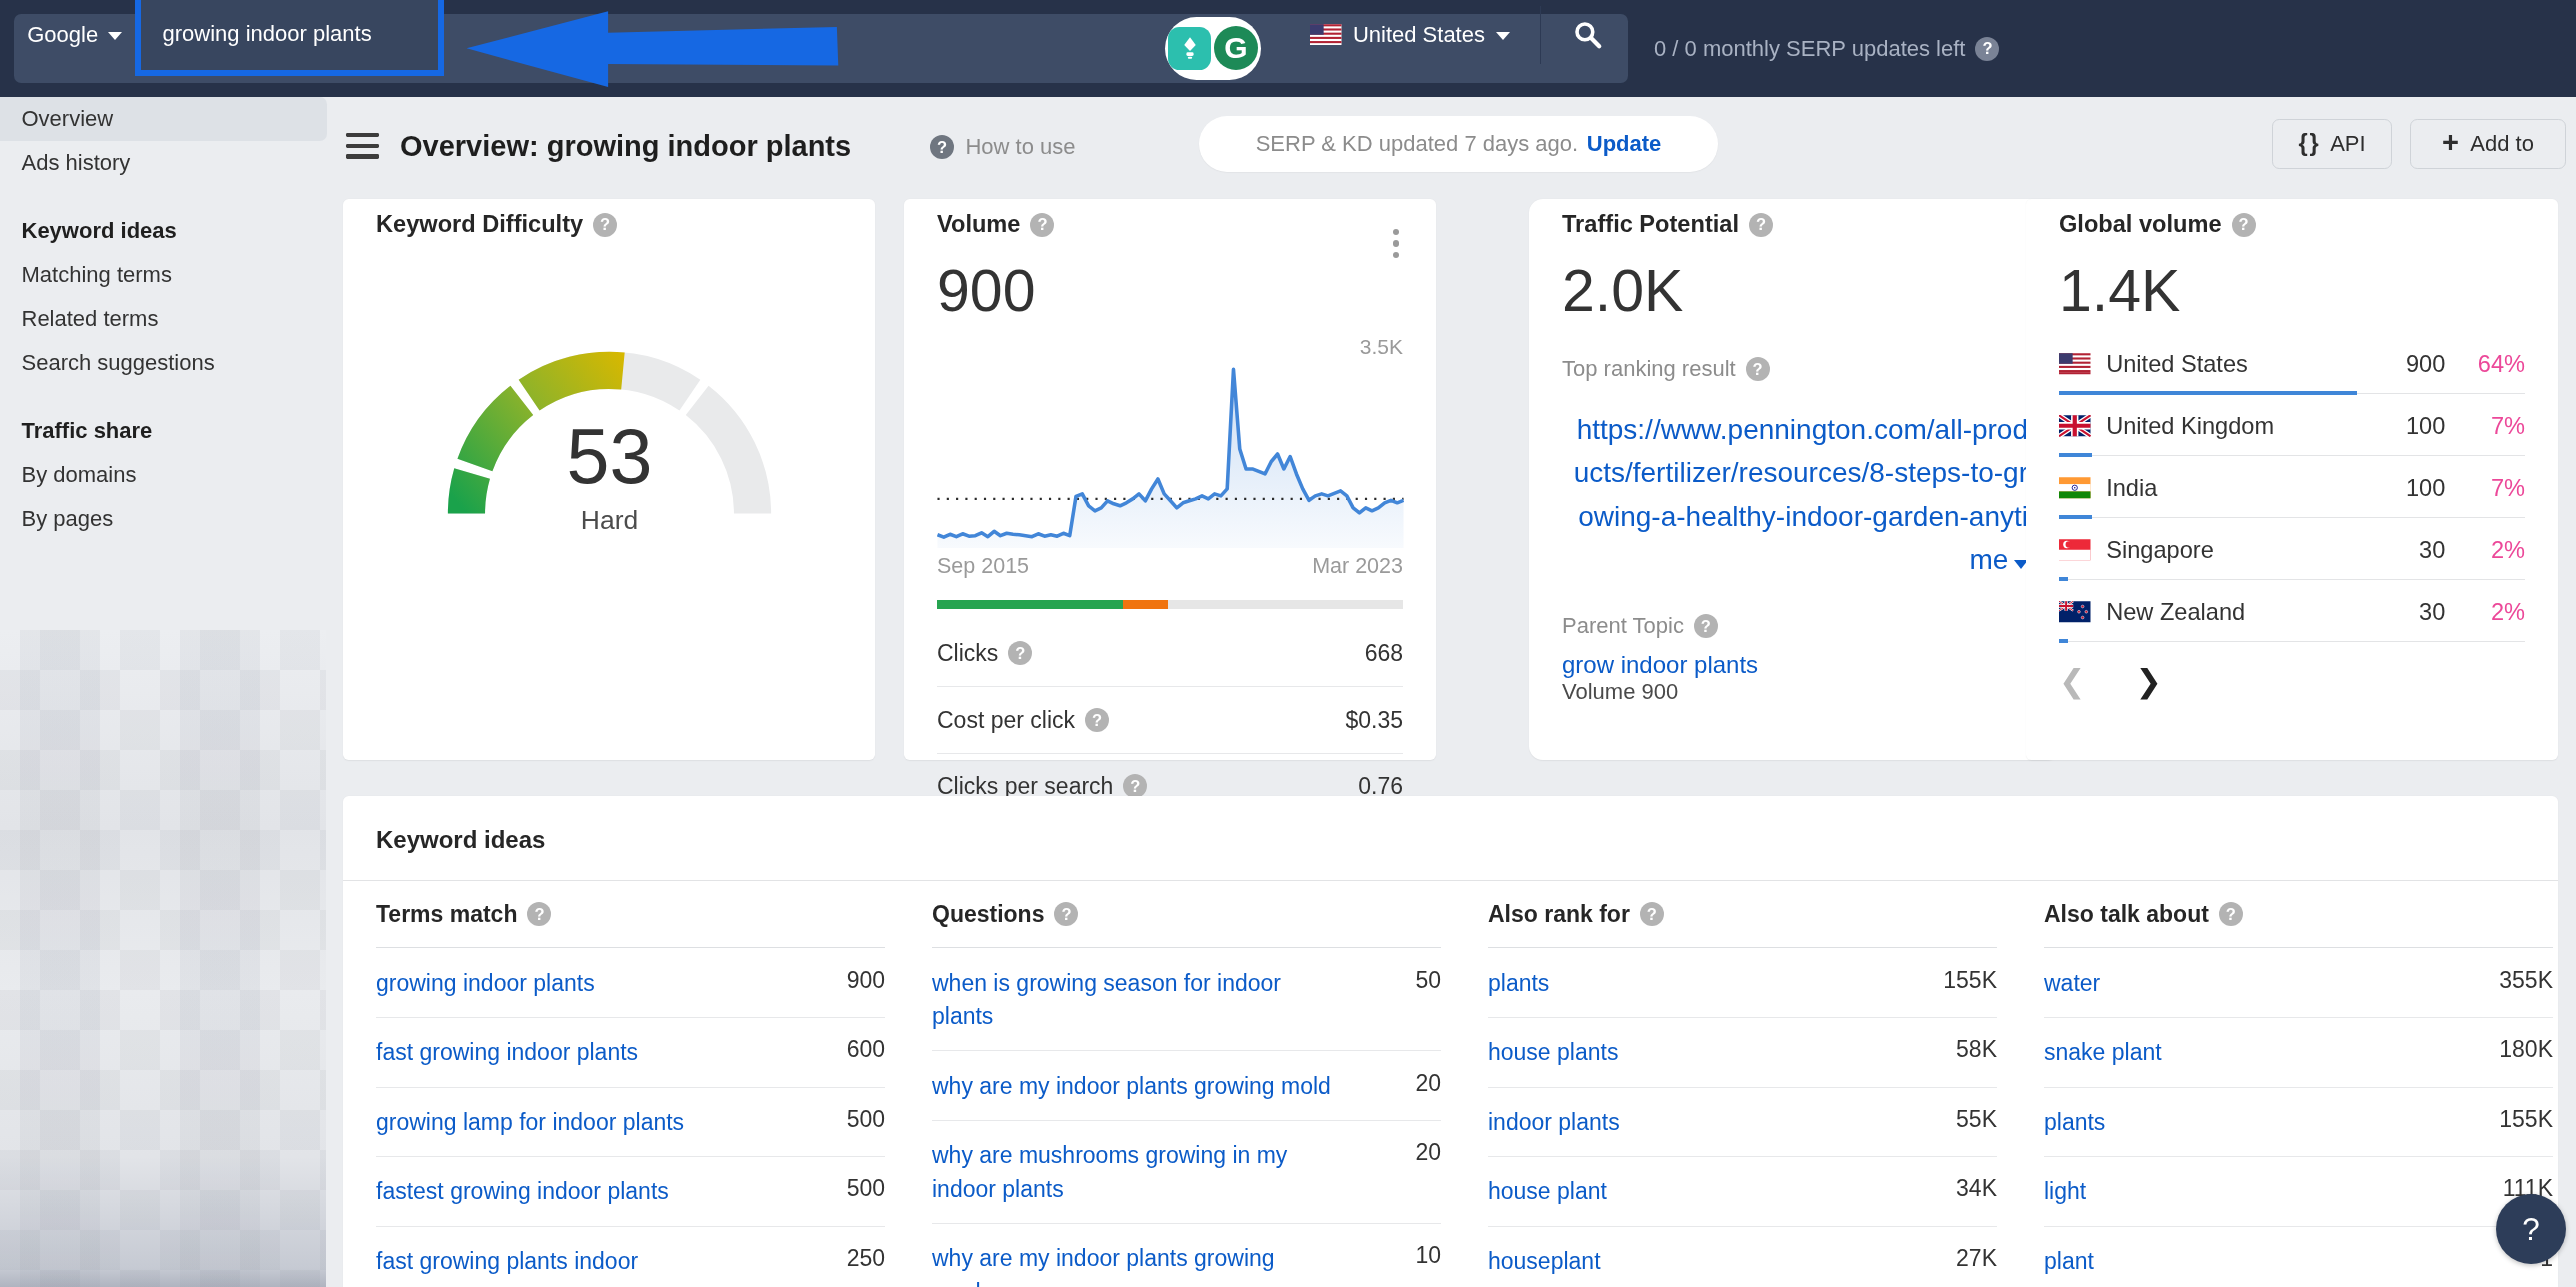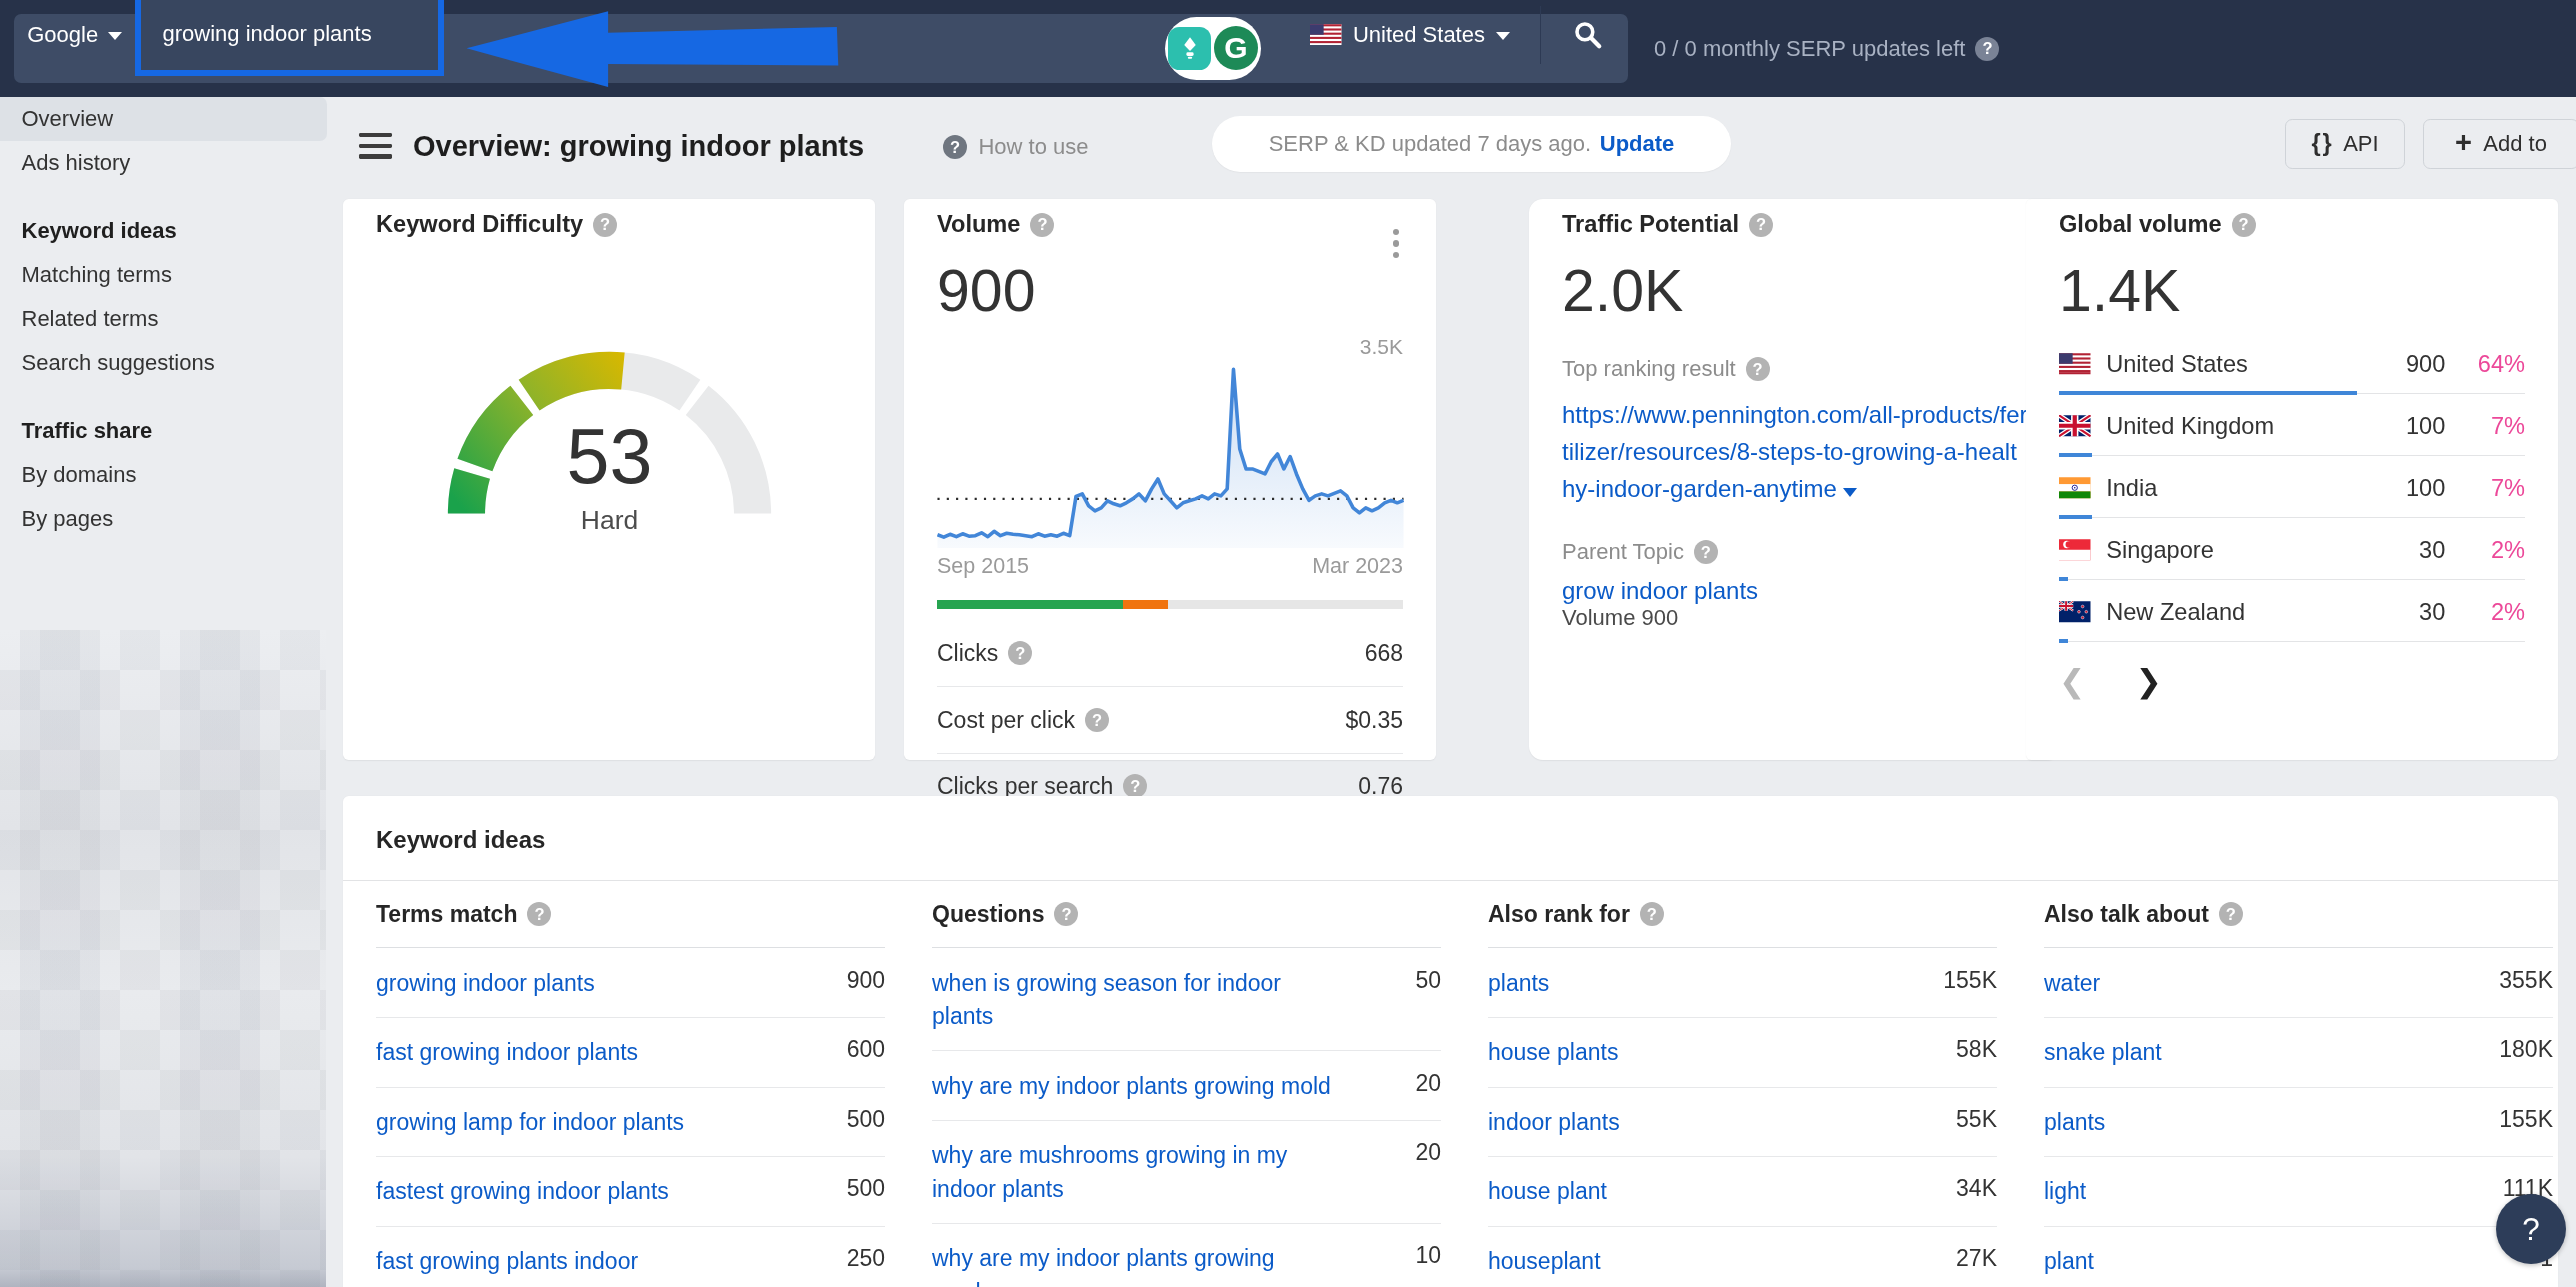--- a/index.html
+++ b/index.html
@@ -33,21 +33,21 @@
   .sb-head{height:44px;display:flex;align-items:center;padding-left:21.5px;font-size:22px;font-weight:bold;color:#1f1f1f;margin-top:24px;}
   .sb-blur{position:absolute;left:0;top:533px;width:326px;height:658px;
     background-image:
       linear-gradient(45deg, rgba(120,128,140,0.07) 25%, transparent 25%, transparent 75%, rgba(120,128,140,0.07) 75%),
       linear-gradient(45deg, rgba(120,128,140,0.07) 25%, transparent 25%, transparent 75%, rgba(120,128,140,0.07) 75%),
       linear-gradient(90deg, rgba(150,155,168,0.10) 50%, transparent 50%),
       linear-gradient(to bottom, #eceef1 0%, #e2e4e8 30%, #e9ebee 55%, #e2e4e8 80%, #c6cad3 97%, #aeb3bf 100%);
     background-size:80px 80px,80px 80px,160px 160px,auto;
     background-position:0 0,40px 40px,20px 0,0 0;}
   
-  .pagehead{position:absolute;left:356px;top:97px;right:0;height:104px;}
+  .pagehead{position:absolute;left:343px;top:97px;right:0;height:104px;}
   .hamb{position:absolute;left:2.9px;top:36px;width:33px;height:29px;cursor:pointer;}
   .hamb span{display:block;height:4.3px;background:#3c3c3c;border-radius:1.4px;margin-bottom:6.4px;}
   .ph-title{position:absolute;left:57px;top:33px;font-size:29px;font-weight:bold;color:#1e1e1e;}
   .ph-how{position:absolute;left:587px;top:37px;display:flex;align-items:center;gap:11.4px;color:#8c8c8c;font-size:22px;cursor:pointer;}
   .ph-pill{position:absolute;left:856px;top:19.3px;width:519px;height:56px;background:#fff;border-radius:29px;display:flex;align-items:center;justify-content:center;gap:8.6px;font-size:22px;color:#8c8c8c;box-shadow:0 0.7px 1.4px rgba(0,0,0,.05);}
   .ph-pill b{color:#0b5bc8;cursor:pointer;}
   .ph-btn{position:absolute;top:21.5px;height:50px;border:1.4px solid #cfd3d8;border-radius:7.2px;display:flex;align-items:center;justify-content:center;gap:11.4px;font-size:22px;color:#2e2e2e;box-sizing:border-box;cursor:pointer;background:transparent;}
   .btn-api{left:1929px;width:120px;}
   .btn-add{left:2067px;width:156px;}
   .brace{font-weight:bold;font-size:23.6px;}
@@ -66,21 +66,21 @@
   .vol-ymax{position:absolute;right:33px;top:136px;font-size:21px;color:#9a9a9a;}
   .sparkwrap{position:absolute;left:33px;top:166px;width:467px;height:183px;}
   .vol-axis{position:absolute;left:33px;right:33px;top:355px;display:flex;justify-content:space-between;font-size:21.5px;color:#9a9a9a;}
   .vol-bar{position:absolute;left:33px;right:33px;top:401px;height:9.3px;background:#e6e6e6;display:flex;overflow:hidden;}
   .vol-bar i{display:block;height:100%;}
   .mrow{position:absolute;left:33px;right:33px;height:50px;display:flex;align-items:center;justify-content:space-between;font-size:23px;color:#333;}
   .mrow .lab{display:flex;align-items:center;gap:10px;}
   .mdiv{position:absolute;left:33px;right:33px;height:0.7px;background:#e7e8ea;}
   
   .sub-label{display:flex;align-items:center;gap:10px;font-size:22px;color:#8c8c8c;margin-top:31.5px;}
-  .tp-url{margin-top:14px;font-size:24px;line-height:1.55;color:#0b5bc8;word-break:break-all;cursor:pointer;}
+  .tp-url{margin-top:26px;font-size:28px;line-height:1.55;color:#0b5bc8;word-break:break-all;cursor:pointer;text-align:right;}
   .tp-caret{display:inline-block;width:0;height:0;border-left:7.9px solid transparent;border-right:7.9px solid transparent;border-top:9.3px solid #0b5bc8;margin-left:5.7px;}
   .tp-link{margin-top:11.4px;font-size:24px;color:#0b5bc8;cursor:pointer;}
   .tp-volnote{font-size:22px;color:#4a4a4a;}
   
   .gv-rows{position:absolute;left:33px;right:33px;top:143px;}
   .gv-row{position:relative;height:62px;}
   .gv-line{display:flex;align-items:center;gap:15.7px;height:44px;font-size:23.6px;color:#333;}
   .gv-name{flex:1;}
   .gv-val{width:79px;text-align:right;color:#333;}
   .gv-pct{width:64px;text-align:right;color:#ec4899;}

